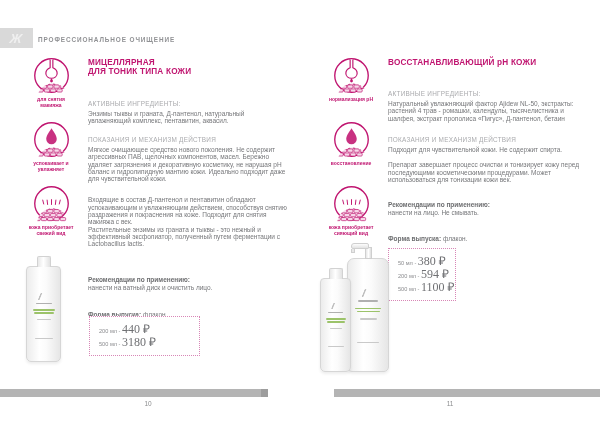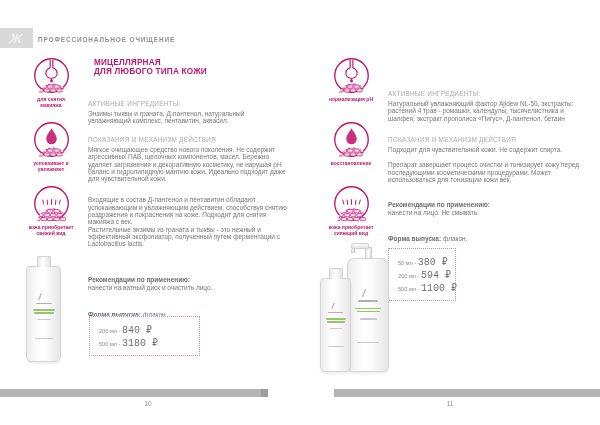--- a/index.html
+++ b/index.html
@@ -29,21 +29,21 @@
   .body-txt + .body-txt { margin-top:8px; }
   .body-txt.gap-lg { margin-top:14px; }
   .body-txt.gap-0 { margin-top:0; }
   .bold-label { color:#6d6e70; font-size:6.5px; line-height:7.6px; font-weight:bold; }
   .plain-after { color:#76777a; font-size:6.5px; line-height:7.6px; }
 
   
   .price-box { position:absolute; border:1px dotted #d886b6; padding:6px 9px 6px 9px; background:#fff; }
   .price-row { white-space:nowrap; line-height:10px; }
   .price-row .vol { color:#8a8b8e; font-size:5.6px; }
-  .price-row .amt { color:#6f7073; font-size:10px; font-family:Liberation Mono, monospace; }
+  .price-row .amt { color:#6f7073; font-size:12px; font-family:Liberation Serif, serif; }
 
   
   .bar { position:absolute; top:389px; height:8px; background:#b4b4b4; }
   .bar-left { left:0; width:268px; }
   .bar-left::after { content:""; position:absolute; right:0; top:0; width:7px; height:8px; background:#9d9d9d; }
   .bar-right { left:334px; width:266px; }
   .folio { position:absolute; top:400px; width:20px; text-align:center; font-size:6.5px; color:#8b8c8e; }
 
   
   .bottle { position:absolute; border:1px solid #d6d6d6; border-radius:4px 4px 5px 5px;
@@ -163,23 +163,23 @@
         </g>
       </g>
       <path d="M11,19.5 L10,15.5 M15,20 L14.5,15.5 M19,20 V15 M23,20 L23.5,15.5 M27,19.5 L28,15.5" stroke="#c01570" stroke-width="1" stroke-linecap="round" fill="none"></path>
     </svg>
     <div class="benefit-label">
       <div>кожа приобретает</div>
       <div>свежий вид</div>
     </div>
   </div>
 
-  <div class="abs title" style="left:94px; top:58px;">
+  <div class="abs title" style="left:88px; top:58px;">
     <div>МИЦЕЛЛЯРНАЯ</div>
-    <div>ДЛЯ ЛЮБОГО ТИПА КОЖИ</div>
+    <div>ДЛЯ ТОНИК ТИПА КОЖИ</div>
   </div>
 
   <div class="abs" style="left:88px; top:100px;">
     <div class="sec-head">АКТИВНЫЕ ИНГРЕДИЕНТЫ:</div>
     <div class="body-txt">Энзимы тыквы и граната, Д-пантенол, натуральный увлажняющий комплекс, пентавитин, аквасил.</div>
   </div>
 
   <div class="abs" style="left:88px; top:136px;">
     <div class="sec-head">ПОКАЗАНИЯ И МЕХАНИЗМ ДЕЙСТВИЯ</div>
     <div class="body-txt">Мягкое очищающее средство нового поколения. Не содержит агрессивных ПАВ, щелочных компонентов, масел. Бережно удаляет загрязнения и декоративную косметику, не нарушая pH баланс и гидролипидную мантию кожи. Идеально подходит даже для чувствительной кожи.</div>
@@ -190,21 +190,21 @@
   <div class="abs" style="left:88px; top:276px;">
     <div class="bold-label">Рекомендации по применению:</div>
     <div class="plain-after">нанести на ватный диск и очистить лицо.</div>
   </div>
 
   <div class="abs" style="left:88px; top:303px;">
     <span class="bold-label">Форма выпуска:</span><span class="plain-after"> флакон.</span>
   </div>
 
   <div class="price-box" style="left:89px; top:316px; width:111px;">
-    <div class="price-row"><span class="vol">200 мл - </span><span class="amt">840 ₽</span></div>
+    <div class="price-row"><span class="vol">200 мл - </span><span class="amt">440 ₽</span></div>
     <div class="price-row"><span class="vol">500 мл - </span><span class="amt">3180 ₽</span></div>
   </div>
 
   <div class="bottle" style="left:26px; top:266px; width:35px; height:96px;">
     <div class="cap"></div>
     <div class="tl gray" style="width:9px; height:7px; margin-top:26px; background:none; border-left:2px solid #bfbfbf; transform:skewX(-22deg);"></div>
     <div class="tl darkgray" style="width:16px; height:1.4px; margin-top:3px;"></div>
     <div class="tl green" style="width:22px; height:1.6px; margin-top:5px;"></div>
     <div class="tl green" style="width:20px; height:1.6px;"></div>
     <div class="tl gray" style="width:14px; height:1.2px; margin-top:5px;"></div>
@@ -307,20 +307,21 @@
       </g>
       <path d="M11,19.5 L10,15.5 M15,20 L14.5,15.5 M19,20 V15 M23,20 L23.5,15.5 M27,19.5 L28,15.5" stroke="#c01570" stroke-width="1" stroke-linecap="round" fill="none"></path>
     </svg>
     <div class="benefit-label">
       <div>кожа приобретает</div>
       <div>сияющий вид</div>
     </div>
   </div>
 
   <div class="abs title" style="left:388px; top:58px;">
+    <div>ВОССТАНАВЛИВАЮЩИЙ pH КОЖИ</div>
   </div>
 
   <div class="abs" style="left:388px; top:90px;">
     <div class="sec-head">АКТИВНЫЕ ИНГРЕДИЕНТЫ:</div>
     <div class="body-txt">Натуральный увлажняющий фактор Ajidew NL-50, экстракты: растений 4 трав - ромашки, календулы, тысячелистника и шалфея, экстракт прополиса «Пигус», Д-пантенол, бетаин</div>
   </div>
 
   <div class="abs" style="left:388px; top:136px;">
     <div class="sec-head">ПОКАЗАНИЯ И МЕХАНИЗМ ДЕЙСТВИЯ</div>
     <div class="body-txt">Подходит для чувствительной кожи. Не содержит спирта.</div>

